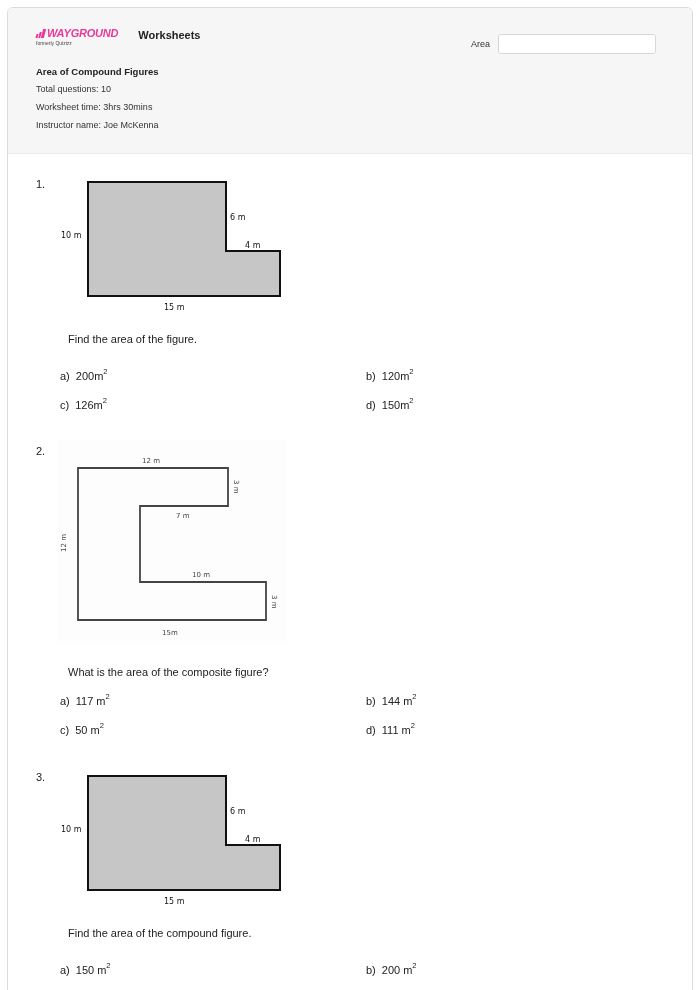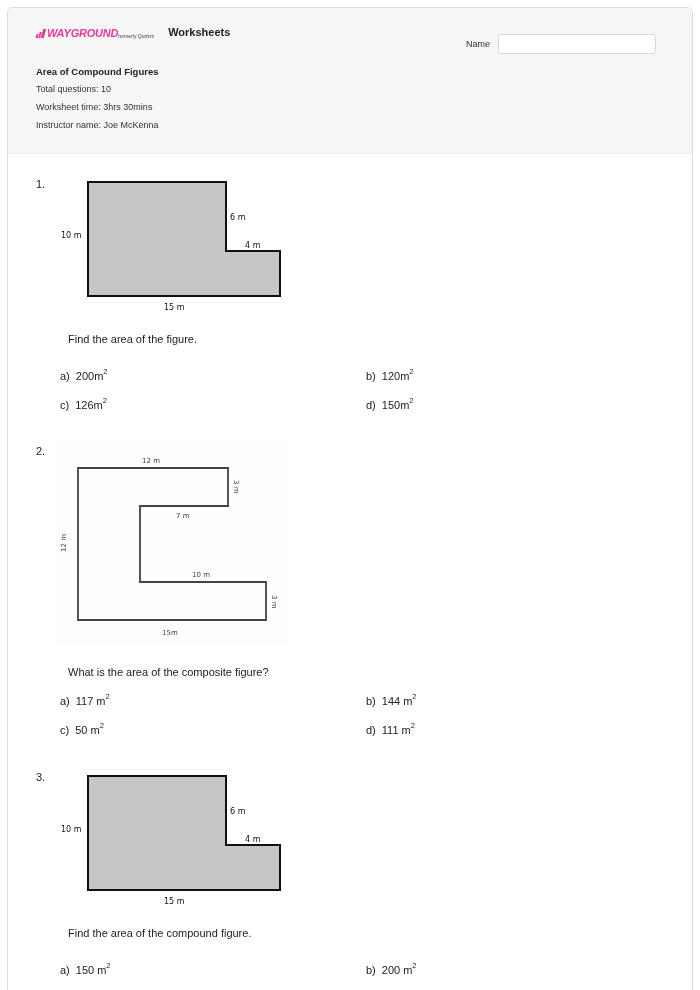--- a/index.html
+++ b/index.html
@@ -8,26 +8,26 @@
 
   .sheet {
     position: absolute; left: 7px; top: 7px; width: 686px; height: 1000px;
     border: 1px solid #dcdcdc; border-radius: 6px; background: #fff; overflow: hidden;
   }
   .header {
     position: absolute; left: 0; top: 0; width: 100%; height: 146px;
     background: #f6f6f6; border-bottom: 1px solid #ececec;
   }
   .brand { position: absolute; left: 28px; top: 20px; display: flex; align-items: center; }
-  .logo { display: flex; flex-direction: row; align-items: flex-end; }
+  .logo { display: flex; flex-direction: column; }
   .logo-main { display: flex; align-items: center; color: #e8399a; font-weight: bold; font-style: italic; font-size: 11px; letter-spacing: -0.2px; line-height: 11px; }
   .logo-mark { display: inline-flex; align-items: flex-end; gap: 1px; margin-right: 2px; height: 9px; }
   .logo-mark span { display: inline-block; background: #e8399a; width: 2px; transform: skewX(-15deg); }
   .logo-sub { font-size: 5px; color: #444; margin-top: 1px; margin-right: 4px; }
-  .brand-title { font-size: 11px; font-weight: bold; color: #222; margin-left: 10px; margin-top: -4px; }
+  .brand-title { font-size: 11px; font-weight: bold; color: #222; margin-left: 20px; margin-top: -4px; }
 
   .ws-title { position: absolute; left: 28px; top: 58px; font-size: 9.5px; font-weight: bold; color: #222; }
   .ws-meta { position: absolute; left: 28px; font-size: 9px; color: #333; }
 
   .field { position: absolute; display: flex; align-items: center; }
   .field-label { width: 26px; text-align: right; font-size: 9px; color: #333; margin-right: 8px; }
   .field-input { width: 158px; height: 20px; border: 1px solid #d8d8d8; border-radius: 3px; background: #fff; font-size: 9px; padding: 0 4px; outline: none; }
 
   .q-num { position: absolute; left: 28px; font-size: 11px; color: #222; }
   .figure { position: absolute; }
@@ -58,21 +58,21 @@
       </div>
       <div class="brand-title">Worksheets</div>
     </div>
 
     <div class="ws-title">Area of Compound Figures</div>
     <div class="ws-meta" style="top:76px">Total questions: 10</div>
     <div class="ws-meta" style="top:94px">Worksheet time: 3hrs 30mins</div>
     <div class="ws-meta" style="top:112px">Instructor name: Joe McKenna</div>
 
     <div class="field" style="left:456px; top:26px">
-      <span class="field-label">Name</span>
+      <span class="field-label">Area</span>
       <input class="field-input" type="text" value="" style="">
     </div>
   </div>
 
   <div>
     <div class="q-num" style="top:170px">1.</div>
     <svg class="figure" style="left:40px; top:168px" width="240" height="140">
       <polygon points="40,6 178,6 178,75 232,75 232,120 40,120" fill="#c6c6c6" stroke="#111" stroke-width="2"></polygon>
       <text class="fig-label" x="13" y="62">10 m</text>
       <text class="fig-label" x="182" y="44">6 m</text>

